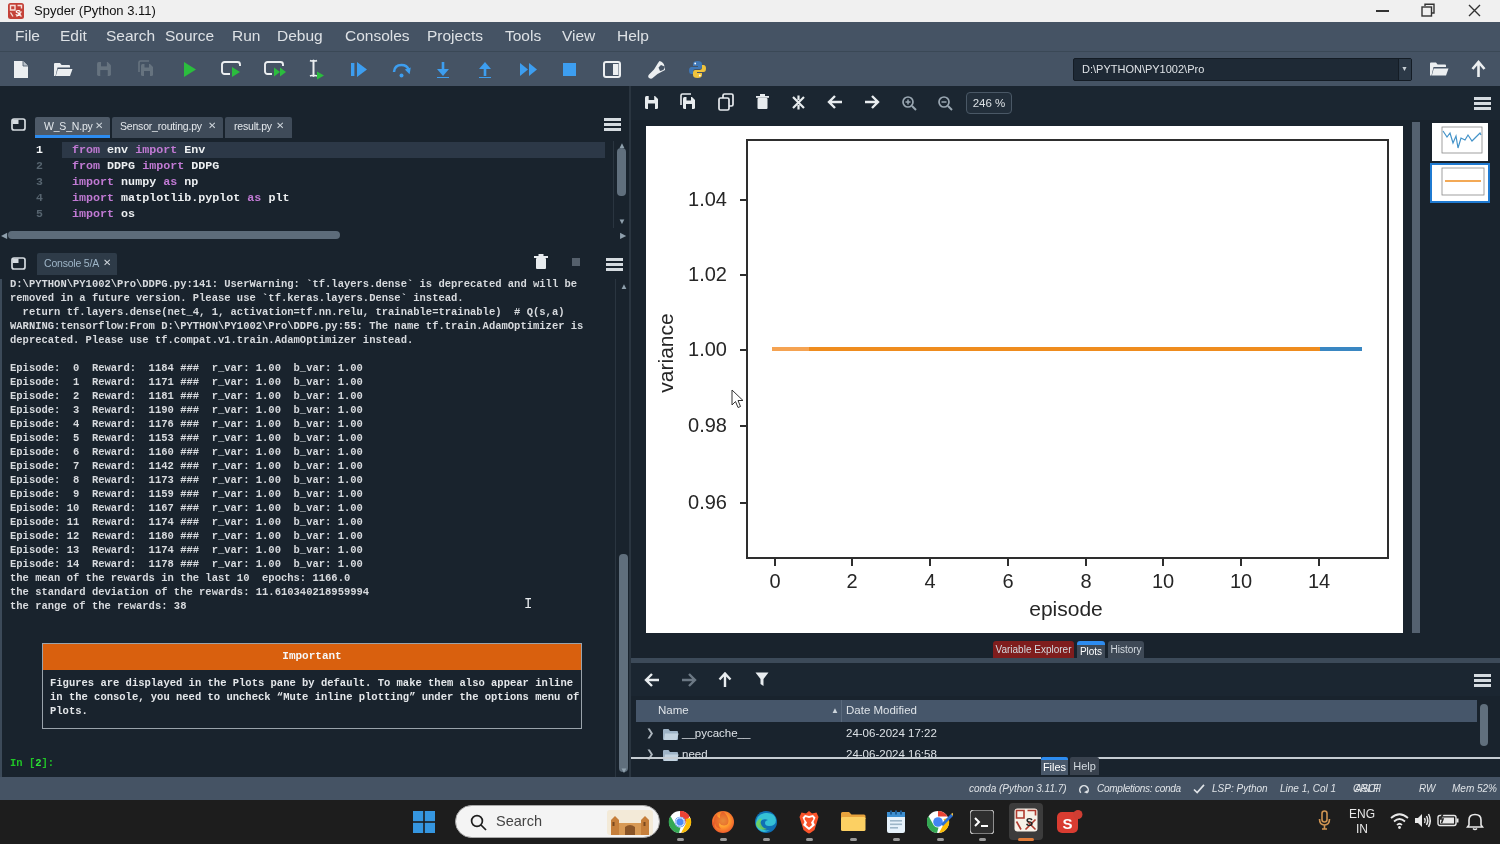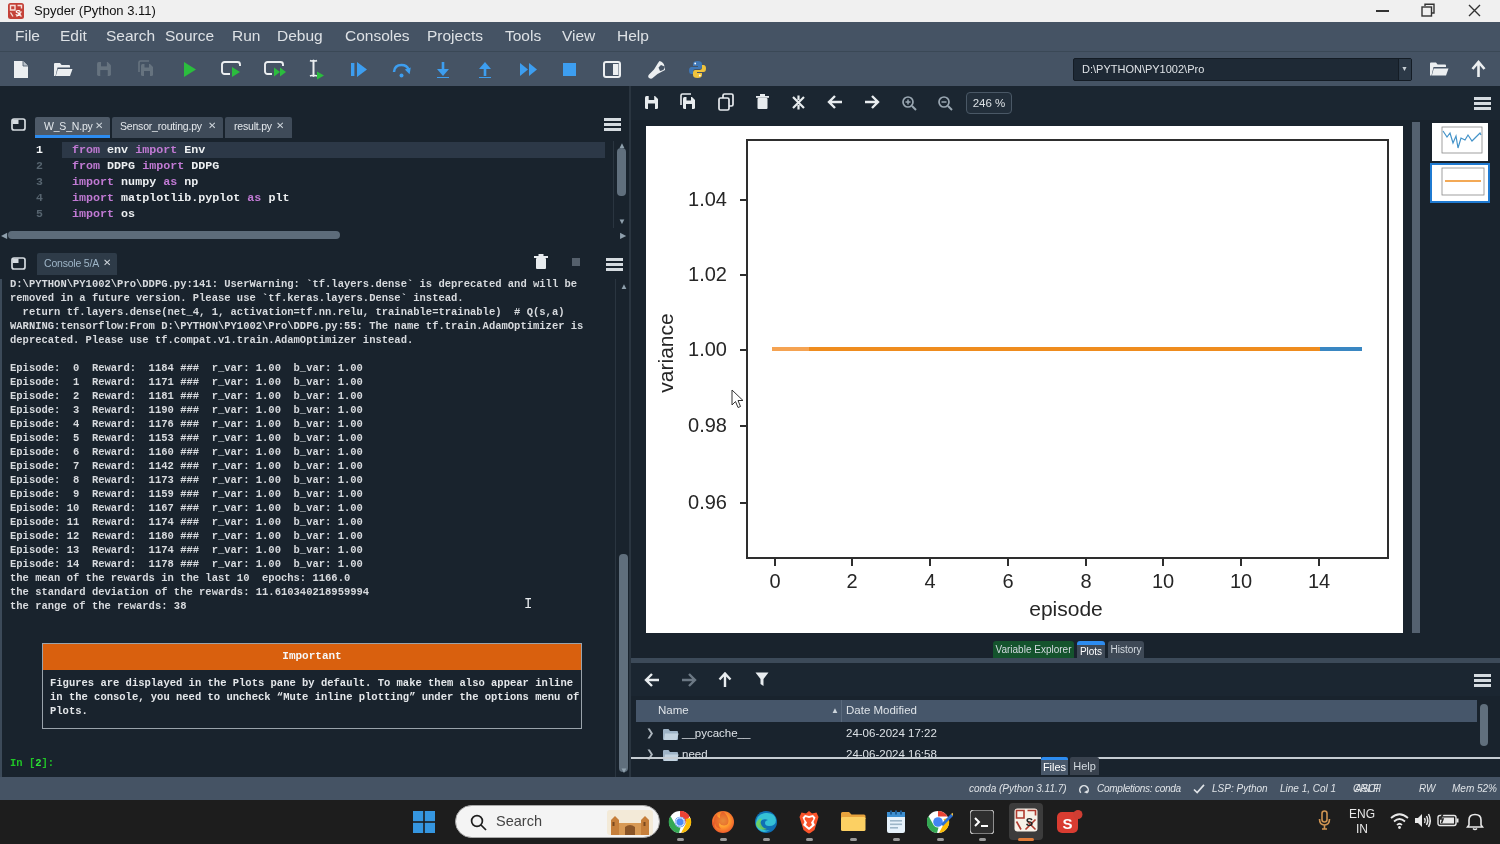--- a/index.html
+++ b/index.html
@@ -424,21 +424,21 @@
           <polyline points="11,8 15,14 18,10 21,20 24,13 26,25 29,15 33,17 36,12 40,18 44,14 48,10 49,12" fill="none" stroke="#4393c9" stroke-width="1.2"></polyline>
         </svg>
       </div>
       <div class="abs" style="left:799px;top:77px;width:60px;height:40px;background:#fff;border:2px solid #1f7ad1">
         <svg width="56" height="36" viewBox="0 0 56 36">
           <rect x="10" y="3" width="42" height="27" fill="none" stroke="#888" stroke-width="0.8"></rect>
           <line x1="13" y1="16" x2="49" y2="16" stroke="#ef8c1e" stroke-width="1.4"></line>
         </svg>
       </div>
 
-      <div class="abs" style="left:362px;top:555px;width:81px;height:17px;background:#14532d;border-radius:3px 3px 0 0;color:#d3dae0;font-size:10px;text-align:center;line-height:17px">Variable Explorer</div>
+      <div class="abs" style="left:362px;top:555px;width:81px;height:17px;background:#7f1d1d;border-radius:3px 3px 0 0;color:#d3dae0;font-size:10px;text-align:center;line-height:17px">Variable Explorer</div>
       <div class="abs" style="left:446px;top:555px;width:28px;height:17px;background:#3e4956;border-top:4px solid #2d8cf0;border-radius:3px 3px 0 0;color:#fff;font-size:10px;text-align:center;line-height:13px">Plots</div>
       <div class="abs" style="left:477px;top:555px;width:36px;height:17px;background:#3e4956;border-radius:3px 3px 0 0;color:#d3dae0;font-size:10px;text-align:center;line-height:17px">History</div>
 
       <div class="abs" style="left:0;top:572px;width:869px;height:5px;background:#3c4a59"></div>
 
       <div class="abs" style="left:0;top:577px;width:869px;height:33px;background:#1b2631">
         <svg class="abs" style="left:13px;top:10px" width="16" height="14" viewBox="0 0 16 14">
           <path d="M8 1 L2 7 L8 13 M2 7 L15 7" stroke="#e8ecef" stroke-width="2.4" fill="none"></path>
         </svg>
         <svg class="abs" style="left:50px;top:10px" width="16" height="14" viewBox="0 0 16 14">

